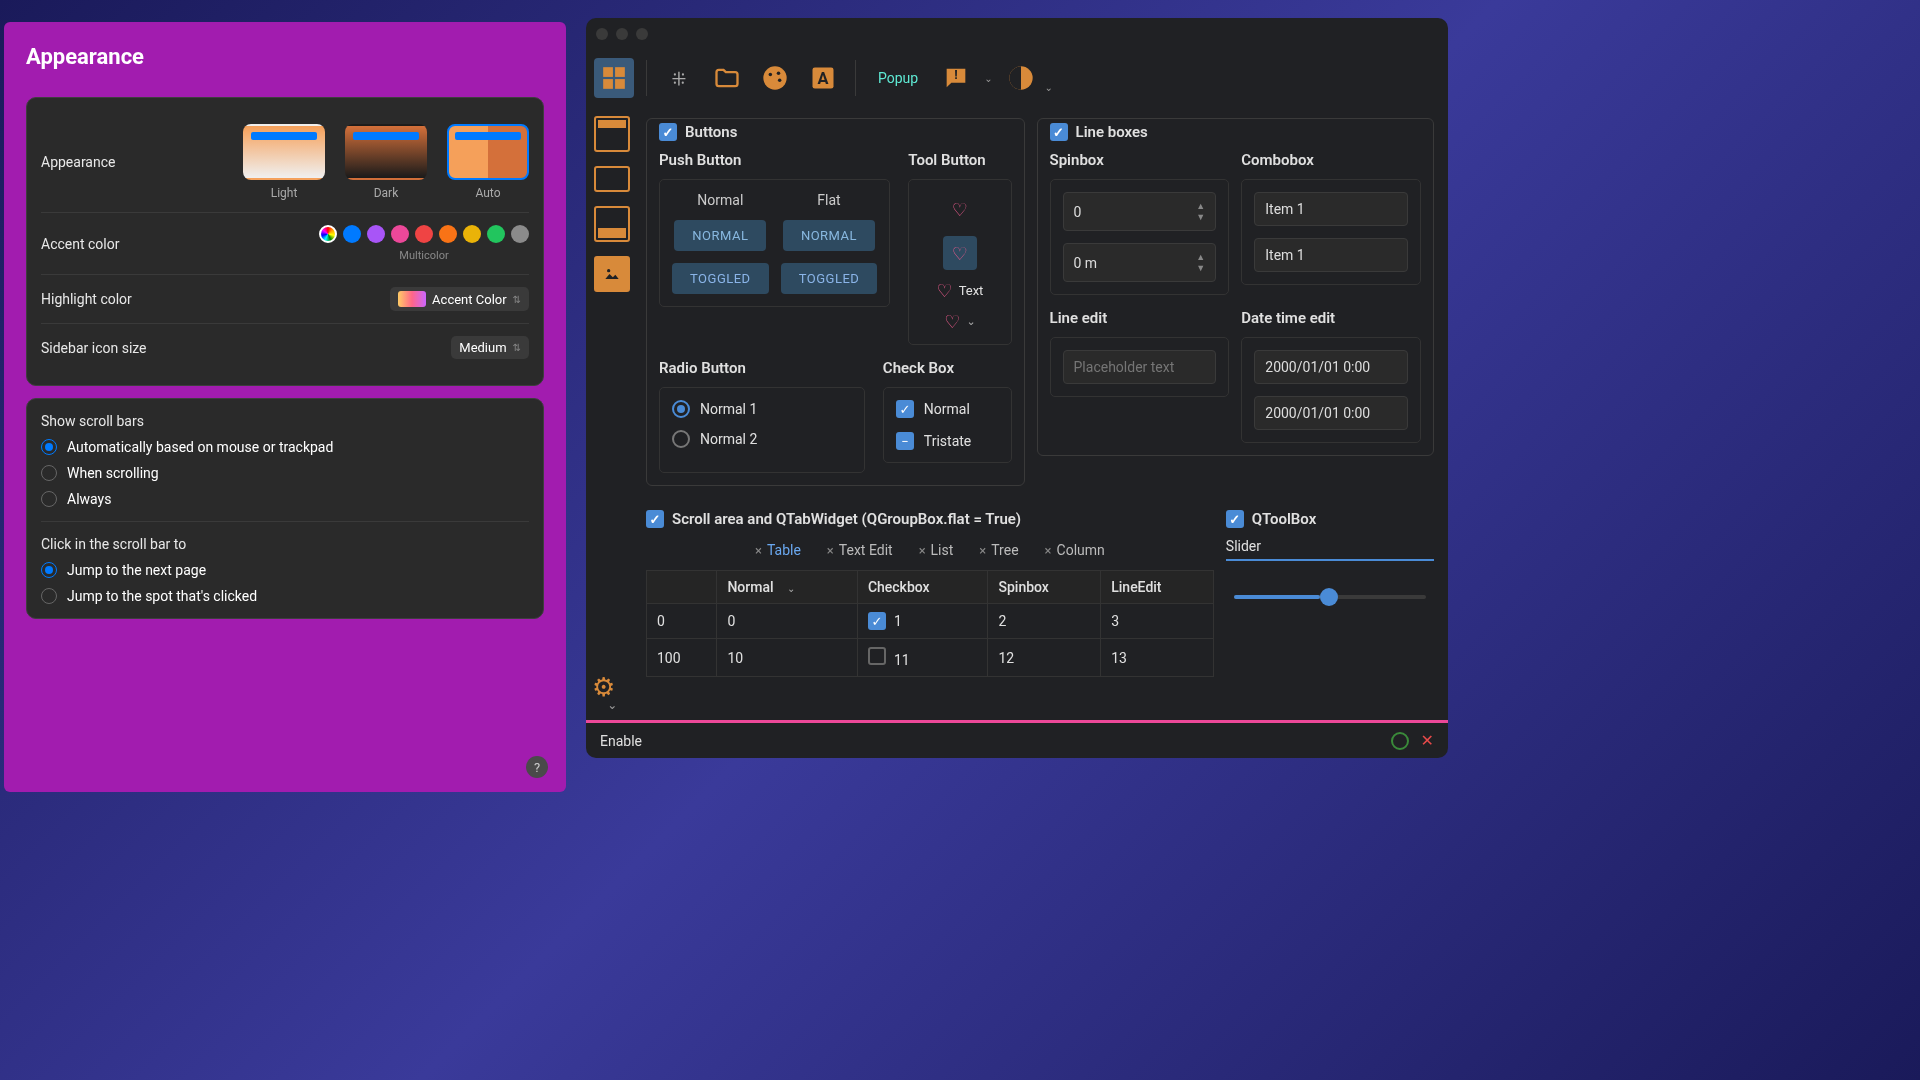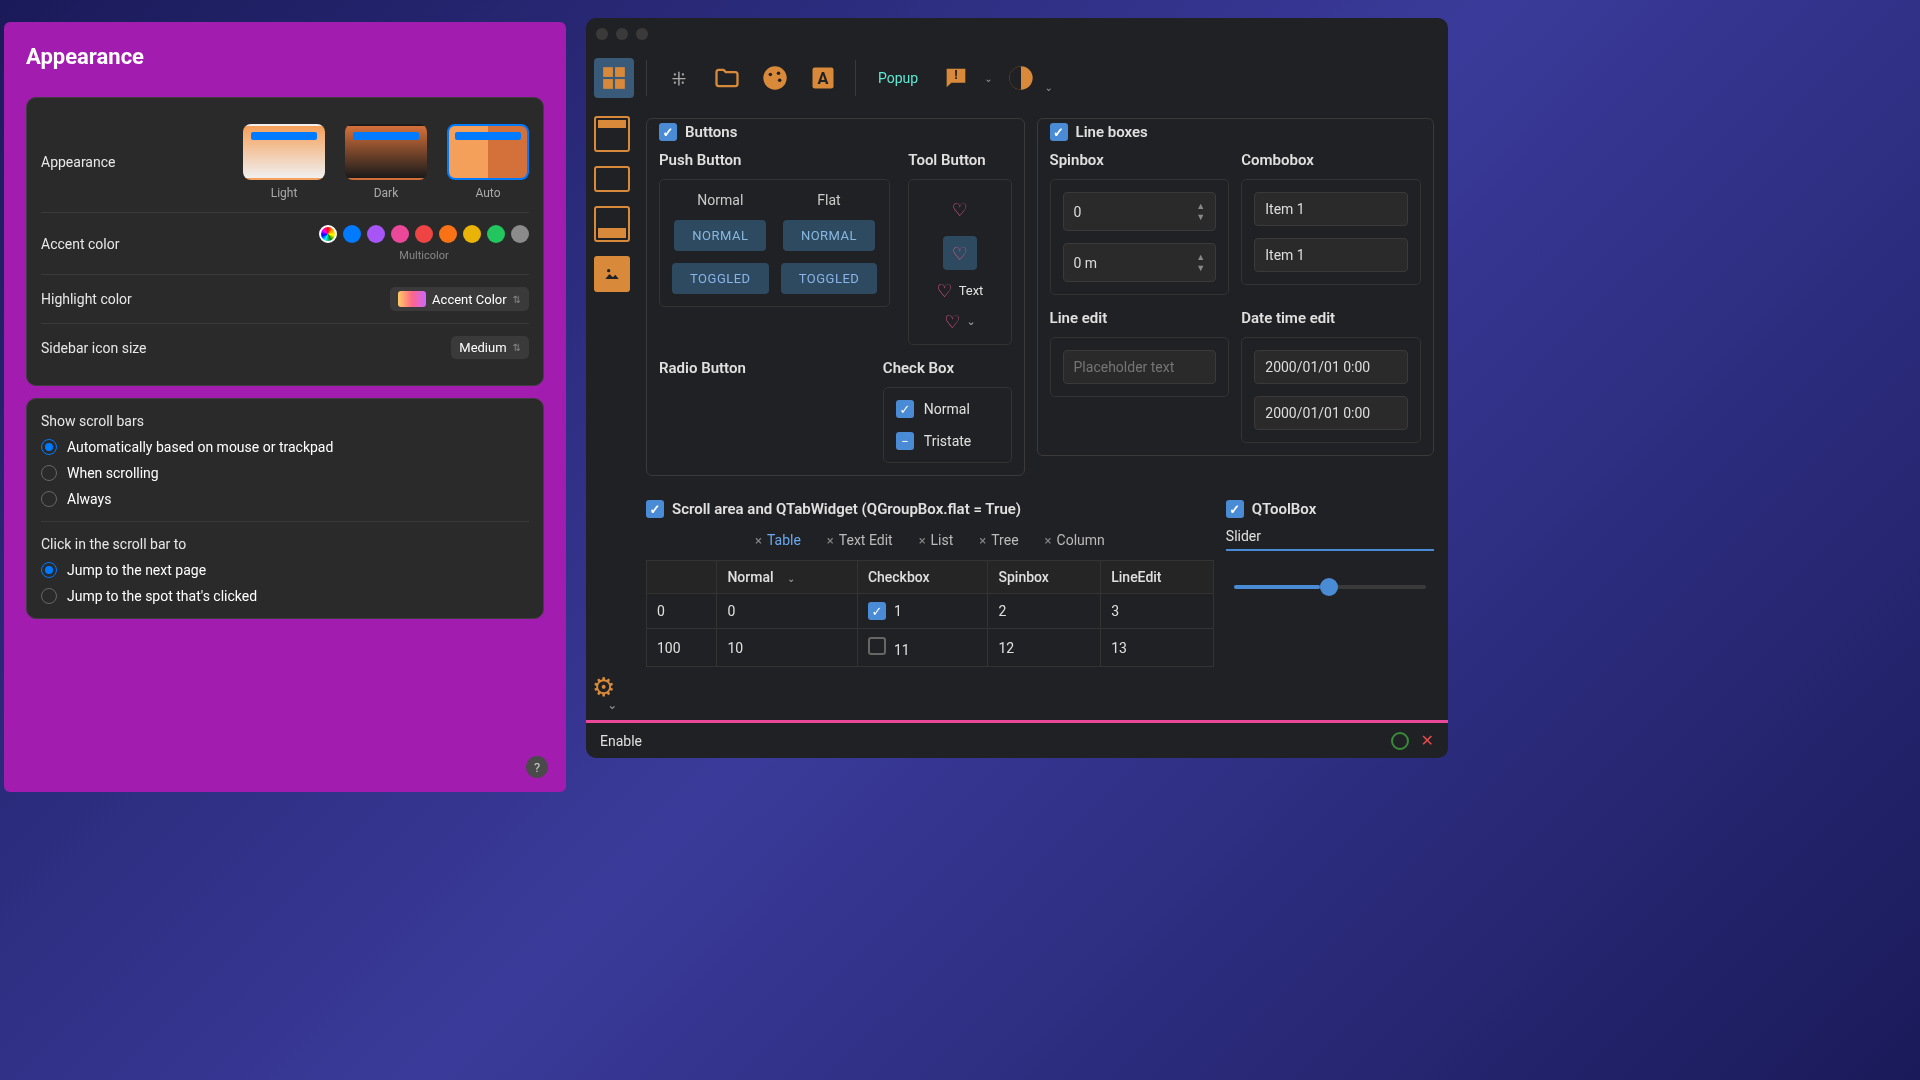--- a/index.html
+++ b/index.html
@@ -338,20 +338,30 @@
                   <div class="tool-text">
                       <span class="heart">♡</span>
                       <span style="font-size:11px;color:#aaa">⌄</span>
                     </div>
                 </div>
               </div>
             </div>
             <div class="two-col-inner" style="margin-top:14px">
               <div style="flex:1.6">
                 <div class="sub-title">Radio Button</div>
+                <div class="sub-box radio-section">
+                  <label class="radio-opt">
+                      <span class="qradio on"></span>
+                      <span>Normal 1</span>
+                    </label>
+                  <label class="radio-opt">
+                      <span class="qradio off"></span>
+                      <span>Normal 2</span>
+                    </label>
+                </div>
               </div>
               <div style="flex:1">
                 <div class="sub-title">Check Box</div>
                 <div class="sub-box">
                   <label class="radio-opt" style="margin-bottom:14px">
                       <span class="checkbox-sq">✓</span>
                       <span>Normal</span>
                     </label>
                   <label class="radio-opt">
                       <span class="checkbox-sq tri">−</span>

